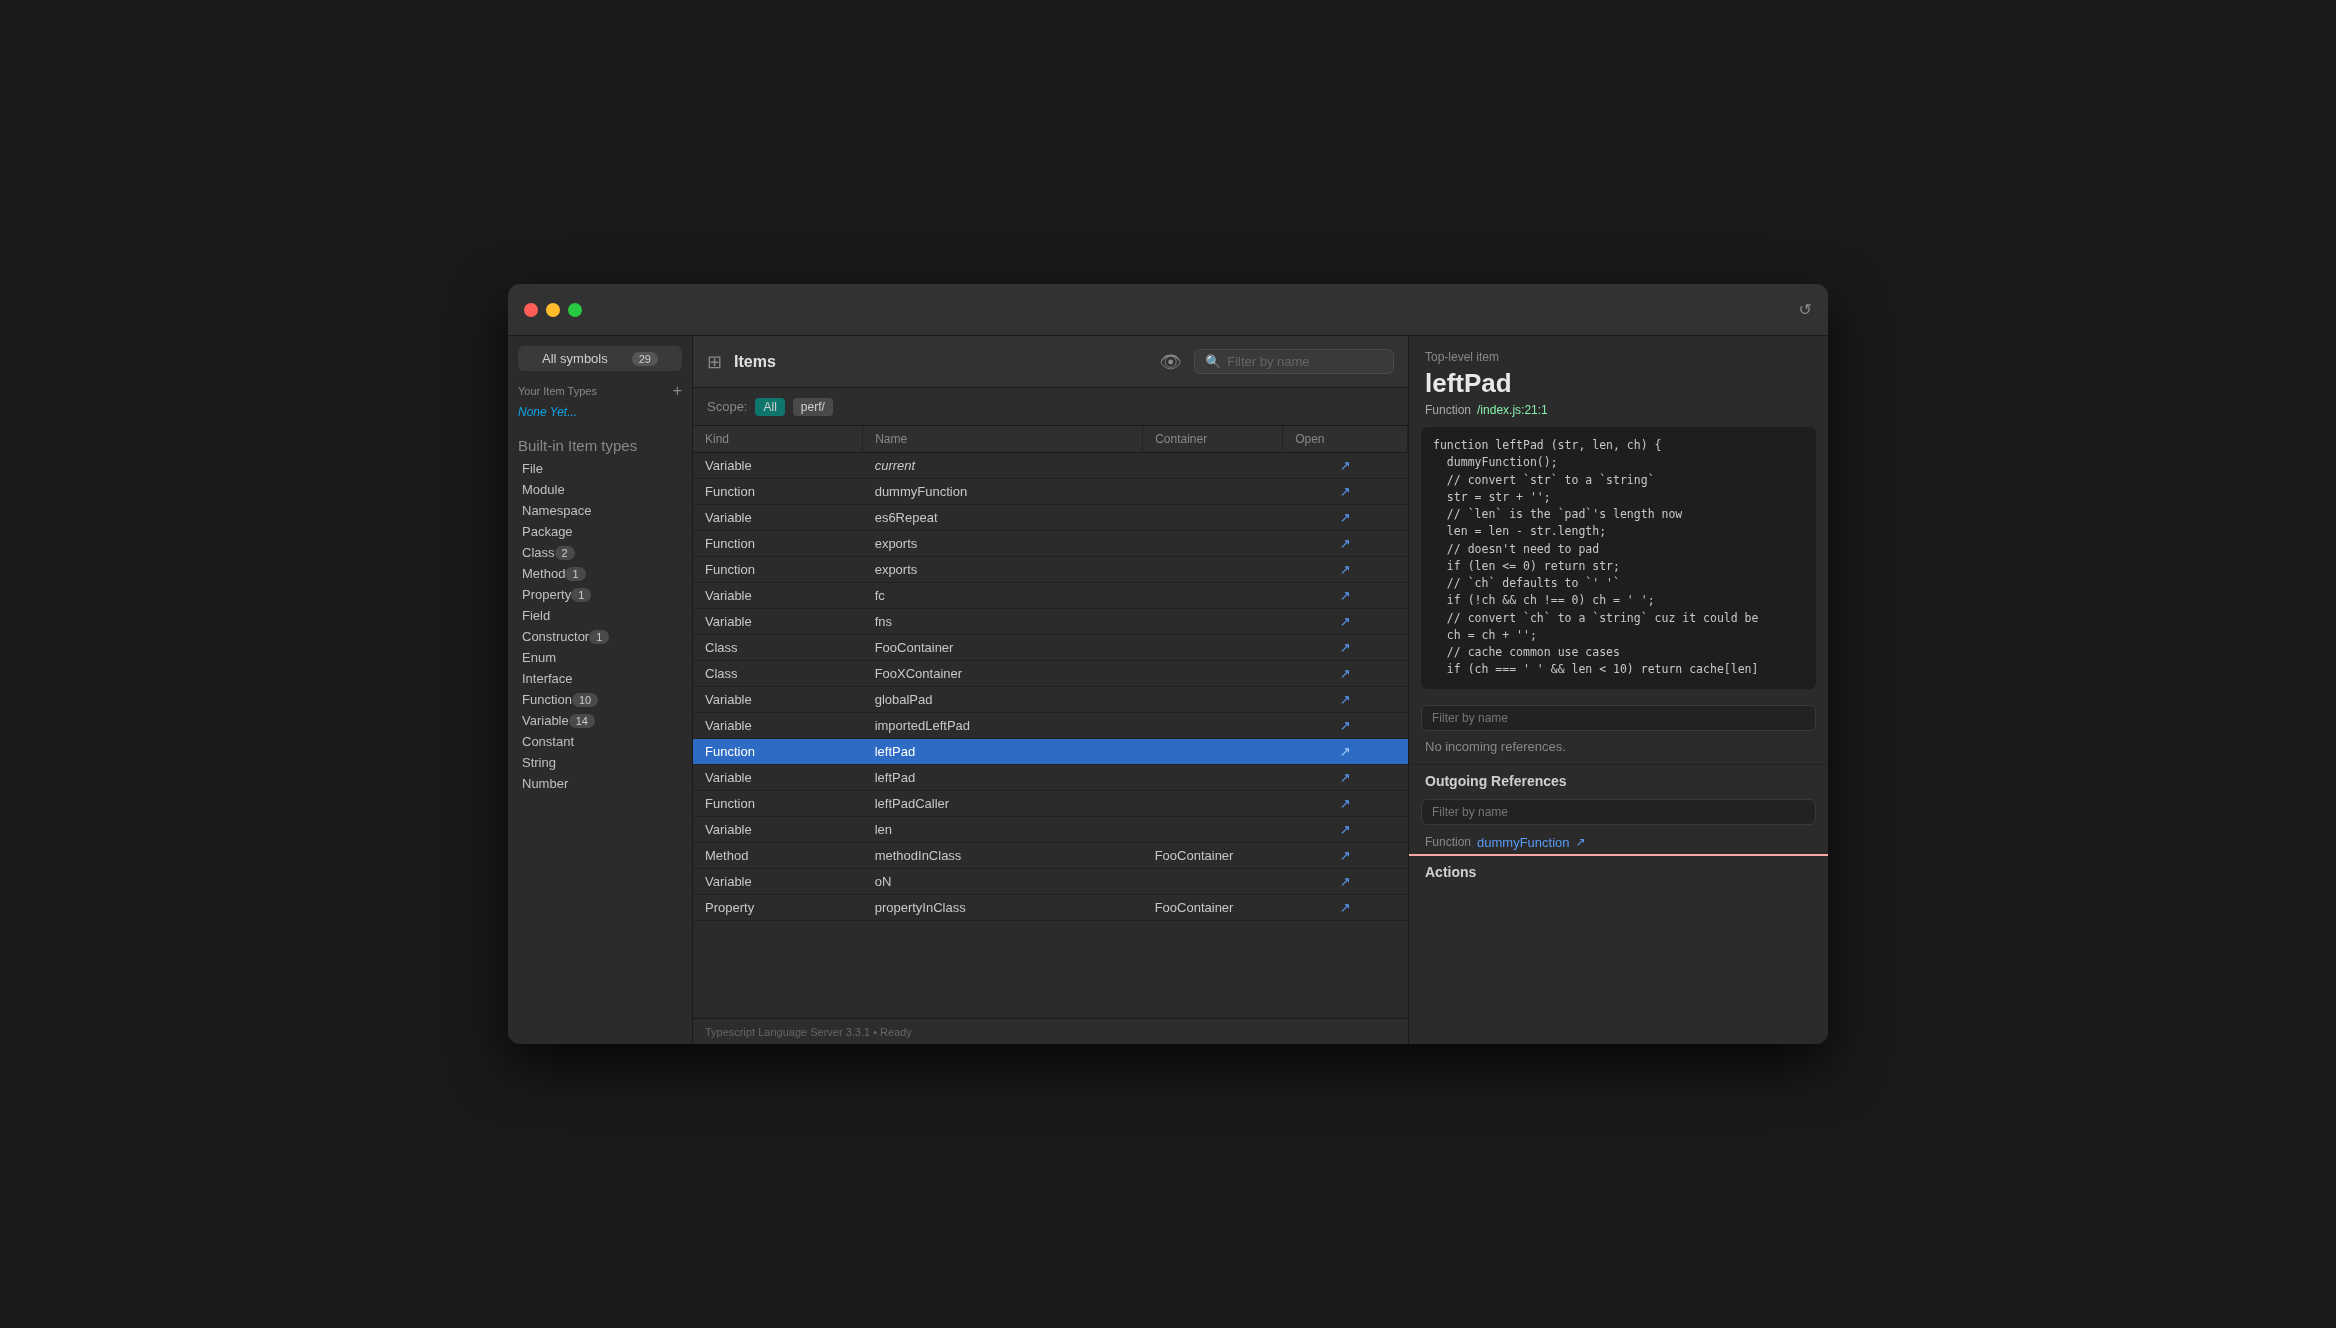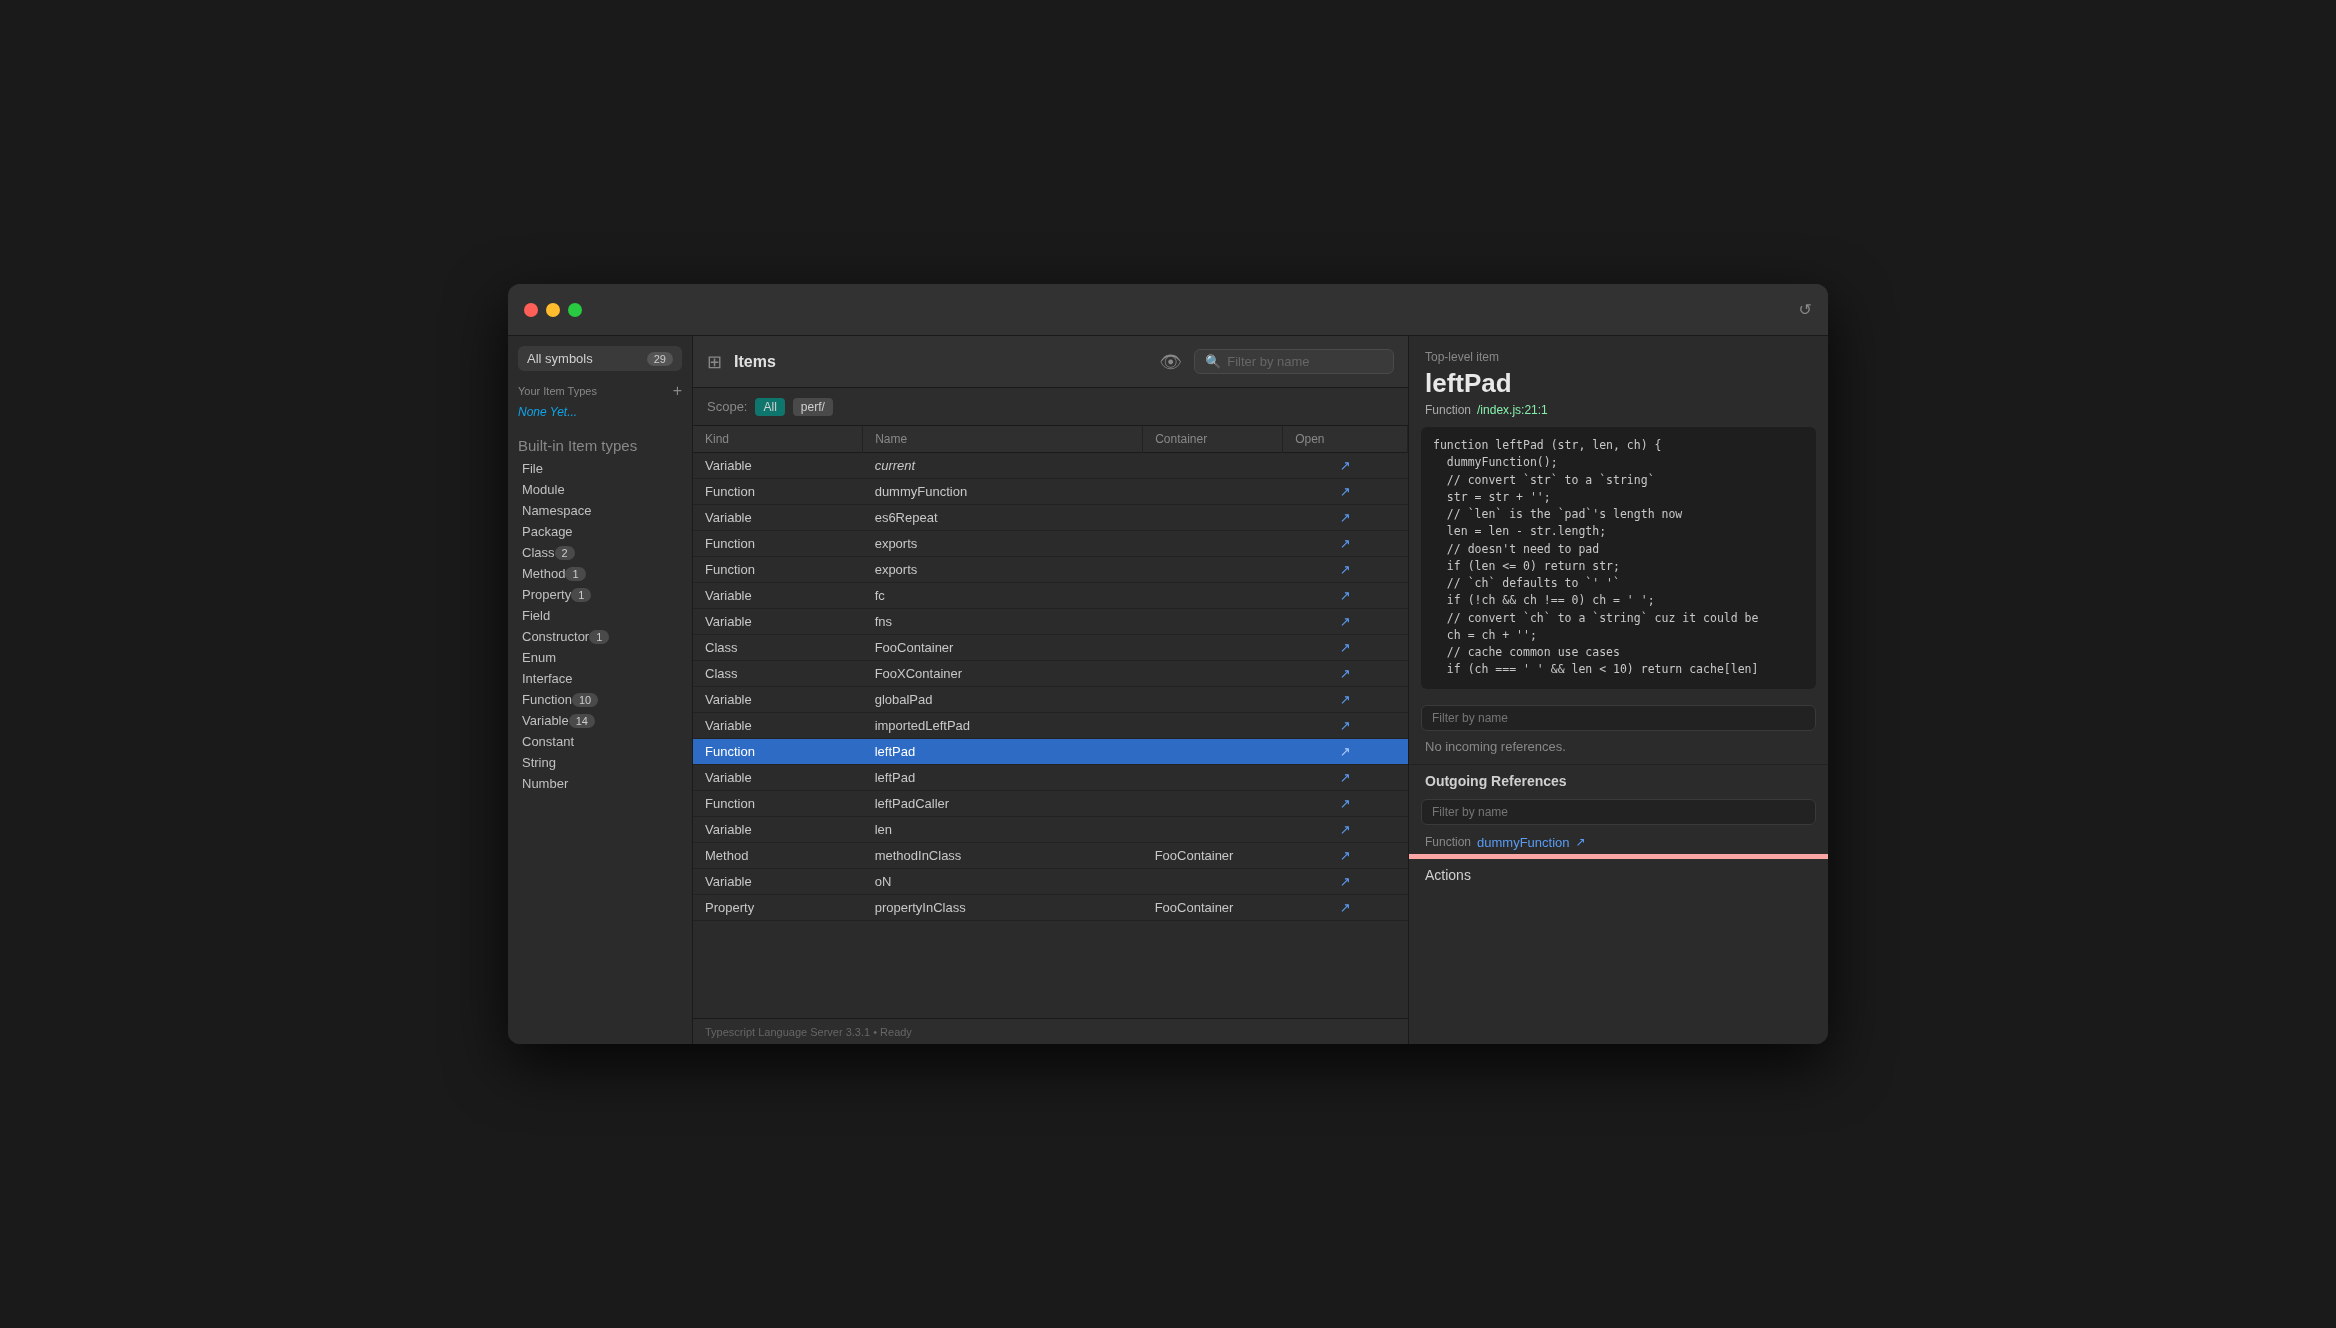--- a/index.html
+++ b/index.html
@@ -62,21 +62,21 @@
       flex-direction: column;
       overflow-y: auto;
       flex-shrink: 0;
     }
     .all-symbols-btn {
       margin: 10px 10px 0 10px;
       background: #3a3a3a;
       border: none;
       border-radius: 6px;
       color: #d0d0d0;
-      padding: 5px 9px;
+      padding: 5px 24px;
       display: flex;
       align-items: center;
       justify-content: space-between;
       font-size: 13px;
       cursor: pointer;
     }
     .badge {
       background: #555;
       color: #ccc;
       border-radius: 8px;
@@ -295,24 +295,24 @@
       color: #c0c0c0;
       display: flex;
       align-items: center;
       gap: 6px;
     }
     .ref-kind { color: #888; font-size: 12px; }
     .ref-name { color: #5a9cf5; }
     .ref-arrow { color: #5a9cf5; font-size: 12px; }
     .actions-title {
       font-size: 14px;
-      font-weight: 400;
+      font-weight: 700;
       color: #d0d0d0;
       padding: 8px 16px 6px 16px;
-      border-top: 5px solid #fca5a5;
+      border-top: 2px solid #fca5a5;
     }
   </style>
 </head>
 <body>
 
 <div class="window">
 
   <div class="title-bar">
     <div class="traffic-lights">
       <div class="traffic-light tl-red"></div>

